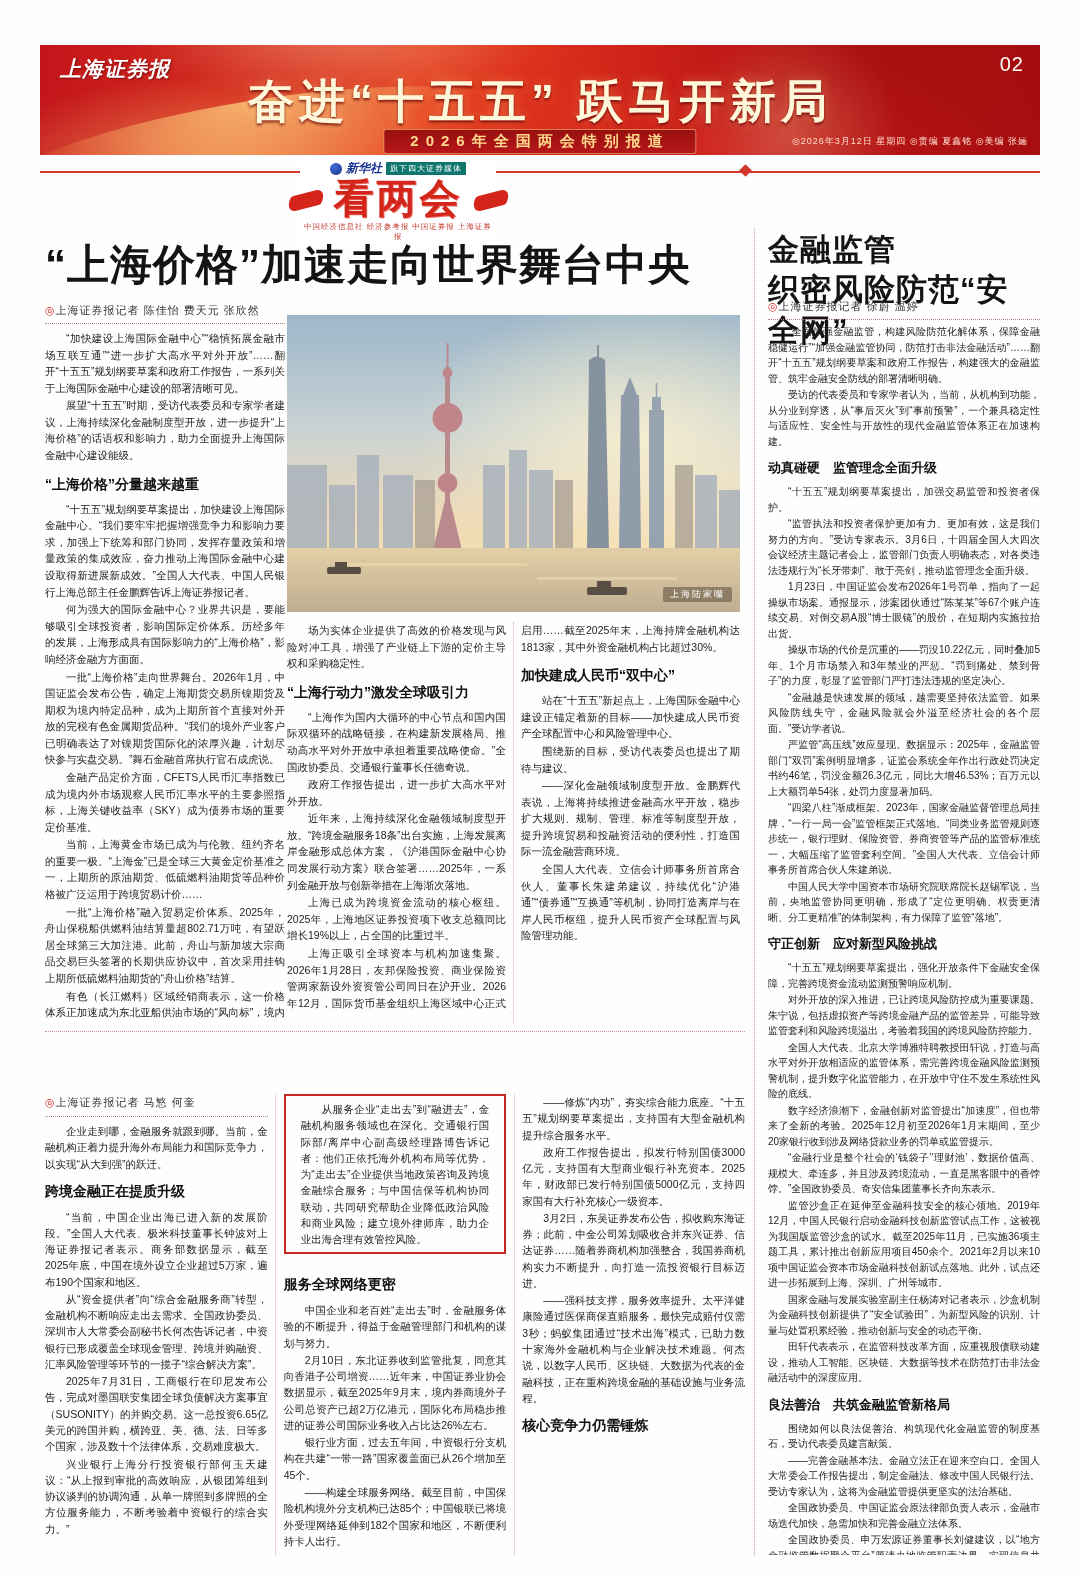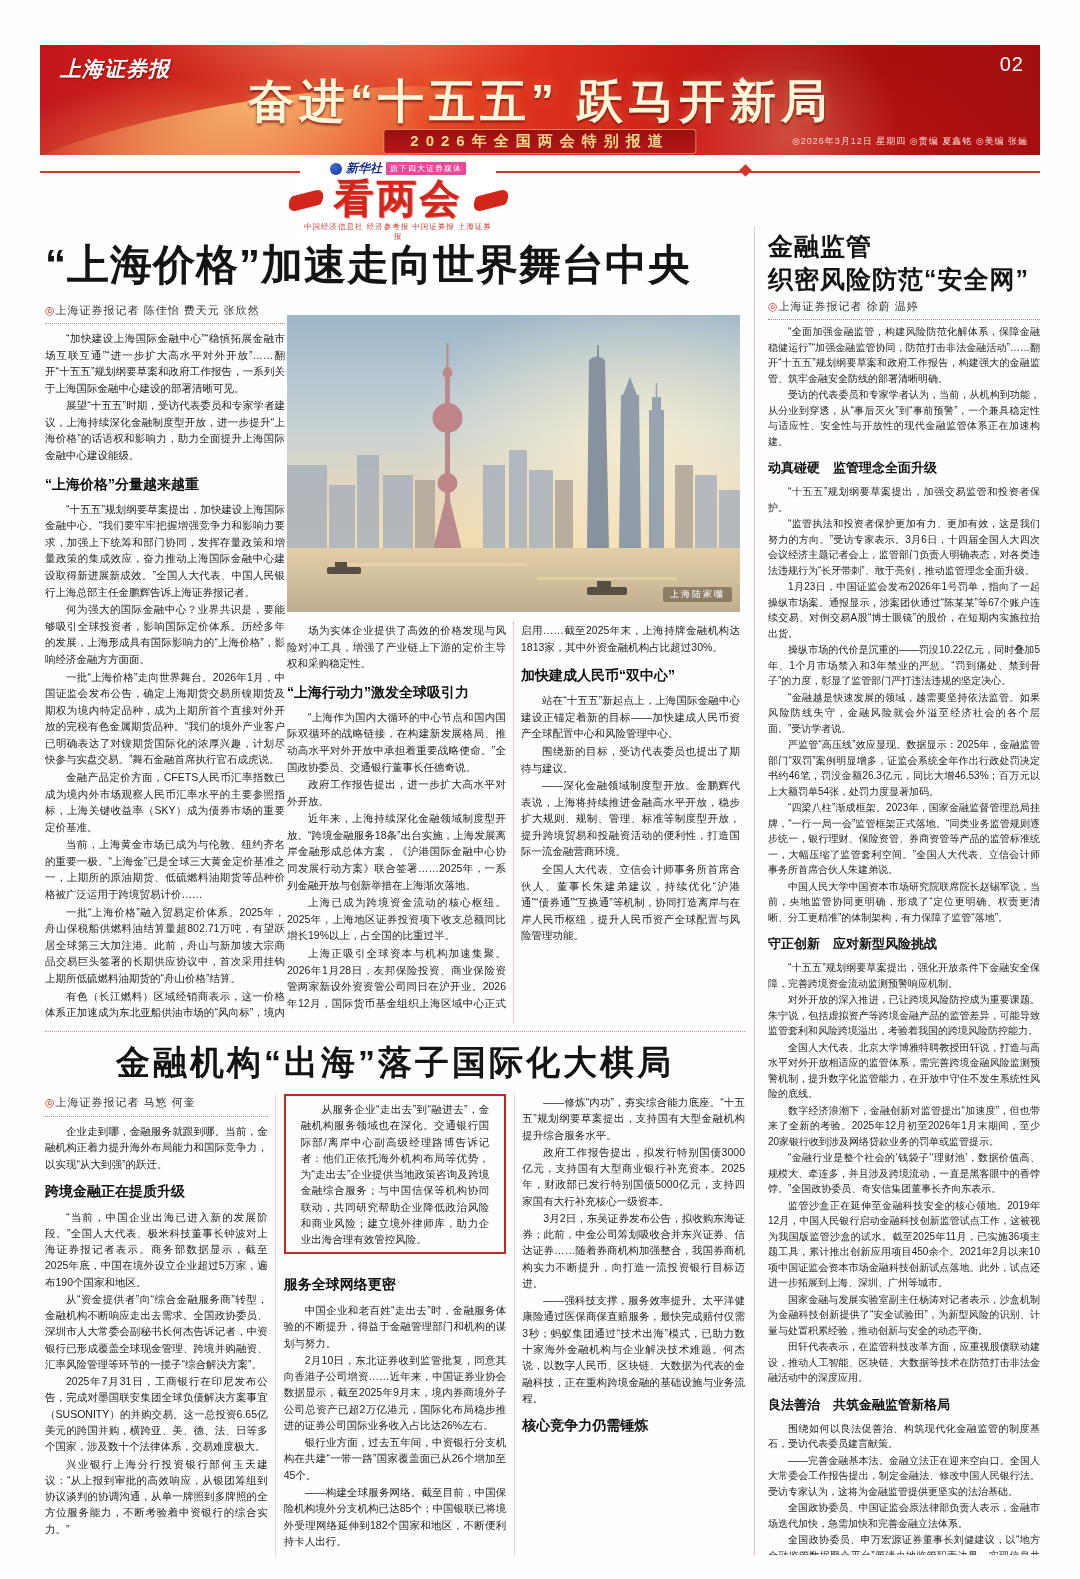--- a/index.html
+++ b/index.html
@@ -29,21 +29,21 @@
       color:#ffd98c;font-size:15px;font-weight:bold;letter-spacing:7px;padding:2px 26px;border-radius:3px;}
   .banner-credits{position:absolute;right:12px;bottom:7px;color:#ffd9cb;font-size:9px;letter-spacing:1px;z-index:3;}
 
   
   .top-rule{position:absolute;left:40px;top:171px;width:1000px;height:2px;background:#d2372c;}
   .rule-diamond{position:absolute;left:741px;top:166px;width:9px;height:9px;background:#d2372c;transform:rotate(45deg);}
   .badge{position:absolute;left:300px;top:156px;width:196px;height:88px;background:#fff;z-index:4;text-align:center;}
   .badge-row1{display:flex;align-items:center;justify-content:center;gap:4px;margin-top:4px;}
   .badge-emblem{width:12px;height:12px;border-radius:50%;background:radial-gradient(circle at 35% 35%,#3e6bd6,#17308f);}
   .badge-agency{font-family:"DejaVu Serif",serif;font-style:italic;font-weight:bold;font-size:12px;color:#17308f;}
-  .badge-agency-sub{background:#ec4899;color:#fff;font-size:8px;padding:1px 4px;border-radius:1px;letter-spacing:1px;}
+  .badge-agency-sub{background:#0f766e;color:#fff;font-size:8px;padding:1px 4px;border-radius:1px;letter-spacing:1px;}
   .badge-title{position:relative;display:inline-block;font-size:40px;font-weight:900;color:#d3251a;letter-spacing:3px;
       line-height:1.05;font-family:"DejaVu Sans",sans-serif;text-shadow:1px 1px 0 #e8635a;}
   .badge-title::before,.badge-title::after{content:"";position:absolute;top:16px;width:36px;height:15px;background:#d3251a;
       border-radius:3px 10px 3px 10px;}
   .badge-title::before{left:-46px;transform:rotate(-14deg) skewX(-28deg);}
   .badge-title::after{right:-46px;transform:rotate(-14deg) skewX(-28deg);}
   .badge-footer{font-size:7.5px;color:#c4372c;letter-spacing:1px;margin-top:3px;}
 
   
   .para{margin:0 0 1px;text-indent:2em;text-align:justify;}
@@ -71,21 +71,21 @@
   .v-sep{position:absolute;left:754px;top:228px;height:1327px;border-left:1px dotted #d98f8f;}
 
   
   .bottom-headline{position:absolute;left:45px;top:1040px;width:700px;text-align:center;
       font-size:34px;font-weight:900;letter-spacing:3px;color:#141414;white-space:nowrap;}
   .bottom-cols{position:absolute;left:45px;top:1094px;width:700px;height:461px;overflow:hidden;
       column-count:3;column-gap:16px;column-fill:auto;column-rule:1px dotted #e3aaaa;
       font-size:10.5px;line-height:1.55;}
 
   
-  .side-headline{position:absolute;left:768px;top:230px;width:272px;font-size:25px;font-weight:900;
+  .side-headline{position:absolute;left:768px;top:230px;width:272px;font-size:31px;font-weight:900;
       line-height:1.3;color:#141414;letter-spacing:1px;}
   .side-byline{position:absolute;left:768px;top:299px;width:272px;}
   .side-body{position:absolute;left:768px;top:324px;width:272px;height:1231px;overflow:hidden;
       font-size:10px;line-height:1.55;}
   .side-body .subhead{font-size:13px;}
 </style>
 </head>
 <body>
 
 <div class="page">
@@ -246,21 +246,20 @@
       <p class="para">监管沙盒正在延伸至金融科技安全的核心领地。2019年12月，中国人民银行启动金融科技创新监管试点工作，这被视为我国版监管沙盒的试水。截至2025年11月，已实施36项主题工具，累计推出创新应用项目450余个。2021年2月以来10项中国证监会资本市场金融科技创新试点落地。此外，试点还进一步拓展到上海、深圳、广州等城市。</p>
       <p class="para">国家金融与发展实验室副主任杨涛对记者表示，沙盒机制为金融科技创新提供了“安全试验田”，为新型风险的识别、计量与处置积累经验，推动创新与安全的动态平衡。</p>
       <p class="para">田轩代表表示，在监管科技改革方面，应重视股债联动建设，推动人工智能、区块链、大数据等技术在防范打击非法金融活动中的深度应用。</p>
       <h3 class="subhead">良法善治　共筑金融监管新格局</h3>
       <p class="para">围绕如何以良法促善治、构筑现代化金融监管的制度基石，受访代表委员建言献策。</p>
       <p class="para">——完善金融基本法。金融立法正在迎来空白口。全国人大常委会工作报告提出，制定金融法、修改中国人民银行法。受访专家认为，这将为金融监管提供更坚实的法治基础。</p>
       <p class="para">全国政协委员、中国证监会原法律部负责人表示，金融市场迭代加快，急需加快和完善金融立法体系。</p>
       <p class="para">全国政协委员、申万宏源证券董事长刘健建议，以“地方金融监管数据聚合平台”厘清央地监管职责边界，实现信息共享互认，推进一体化监管平台方案建设，提升一体化金融监管能力。</p>
     </div>
 
-  <div class="bottom-headline">金融机构“出海”落子国际化大棋局</div>
   <div class="bottom-cols">
       <p class="col-byline">◎上海证券报记者 马慜 何奎</p>
       <p class="para">企业走到哪，金融服务就跟到哪。当前，金融机构正着力提升海外布局能力和国际竞争力，以实现“从大到强”的跃迁。</p>
       <h3 class="subhead">跨境金融正在提质升级</h3>
       <p class="para">“当前，中国企业出海已进入新的发展阶段。”全国人大代表、极米科技董事长钟波对上海证券报记者表示。商务部数据显示，截至2025年底，中国在境外设立企业超过5万家，遍布190个国家和地区。</p>
       <p class="para">从“资金提供者”向“综合金融服务商”转型，金融机构不断响应走出去需求。全国政协委员、深圳市人大常委会副秘书长何杰告诉记者，中资银行已形成覆盖全球现金管理、跨境并购融资、汇率风险管理等环节的一揽子“综合解决方案”。</p>
       <p class="para">2025年7月31日，工商银行在印尼发布公告，完成对墨国联安集团全球负债解决方案事宜（SUSONITY）的并购交易。这一总投资6.65亿美元的跨国并购，横跨亚、美、德、法、日等多个国家，涉及数十个法律体系，交易难度极大。</p>
       <p class="para">兴业银行上海分行投资银行部何玉天建议：“从上报到审批的高效响应，从银团筹组到协议谈判的协调沟通，从单一牌照到多牌照的全方位服务能力，不断考验着中资银行的综合实力。”</p>
       <p class="para boxed">从服务企业“走出去”到“融进去”，金融机构服务领域也在深化。交通银行国际部/离岸中心副高级经理路博告诉记者：他们正依托海外机构布局等优势，为“走出去”企业提供当地政策咨询及跨境金融综合服务；与中国信保等机构协同联动，共同研究帮助企业降低政治风险和商业风险；建立境外律师库，助力企业出海合理有效管控风险。</p>
       <h3 class="subhead">服务全球网络更密</h3>

